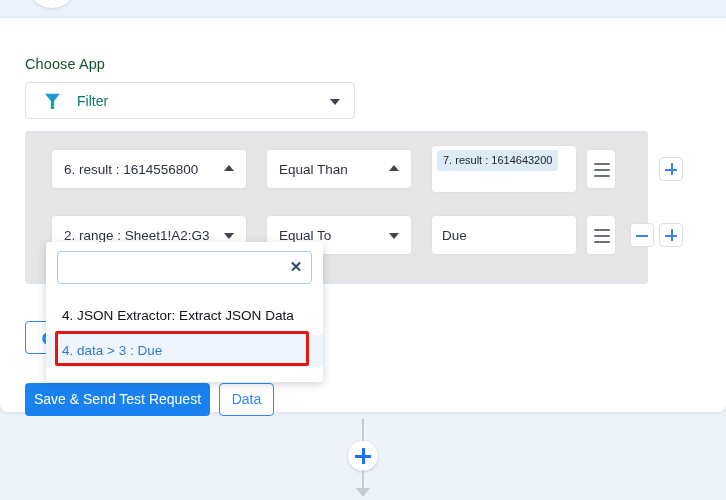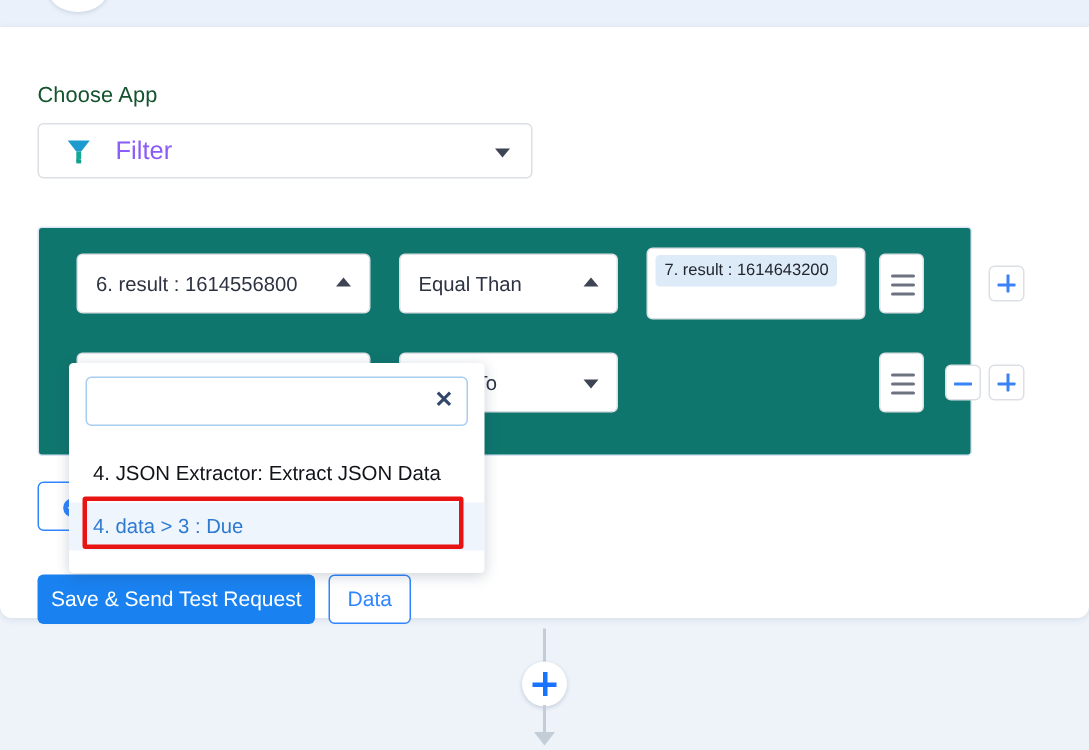--- a/index.html
+++ b/index.html
@@ -62,41 +62,41 @@
     align-items: center;
     padding: 0 10px;
     cursor: pointer;
   }
   .funnel {
     width: 17px; height: 18px;
     margin-left: 8px; margin-right: 16px;
     flex: none;
   }
   .app-select-label {
-    font-size: 17px;
-    color: #8b5cf6;
+    font-size: 14px;
+    color: #0f766e;
   }
   .app-caret {
     position: absolute;
     right: 14px; top: 50%;
     margin-top: -2px;
     width: 0; height: 0;
     border-left: 5px solid transparent;
     border-right: 5px solid transparent;
     border-top: 6px solid #3d4453;
   }
 
   
   .filter-panel {
     position: absolute;
-    left: 25px; top: 133px;
+    left: 25px; top: 113px;
     width: 623px; height: 153px;
     border: 1px solid #dbe6f5;
     border-radius: 3px;
-    background: #0f766e;
+    background: #e5e5e5;
   }
 
   .frow { position: absolute; left: 0; width: 677px; height: 40px; }
   .frow.r1 { top: 17px; }
   .frow.r2 { top: 83px; }
 
   .fld {
     position: absolute;
     height: 40px;
     border: 1px solid #dcdfe4;
@@ -370,20 +370,23 @@
 
       <div class="frow r2">
         <div class="fld fld-field">
           <span>2. range : Sheet1!A2:G3</span>
           <span class="caret-dn"></span>
         </div>
         <div class="fld fld-op">
           <span>Equal To</span>
           <span class="caret-dn"></span>
         </div>
+        <div class="fld-value flat">
+          <span>Due</span>
+        </div>
         <div class="hamb" style="top:0">
           <i></i>
           <i></i>
           <i></i>
         </div>
         <div class="sqbtn btn-minus2">
           <span class="h"></span>
         </div>
         <div class="sqbtn btn-plus2">
           <span class="h"></span>

